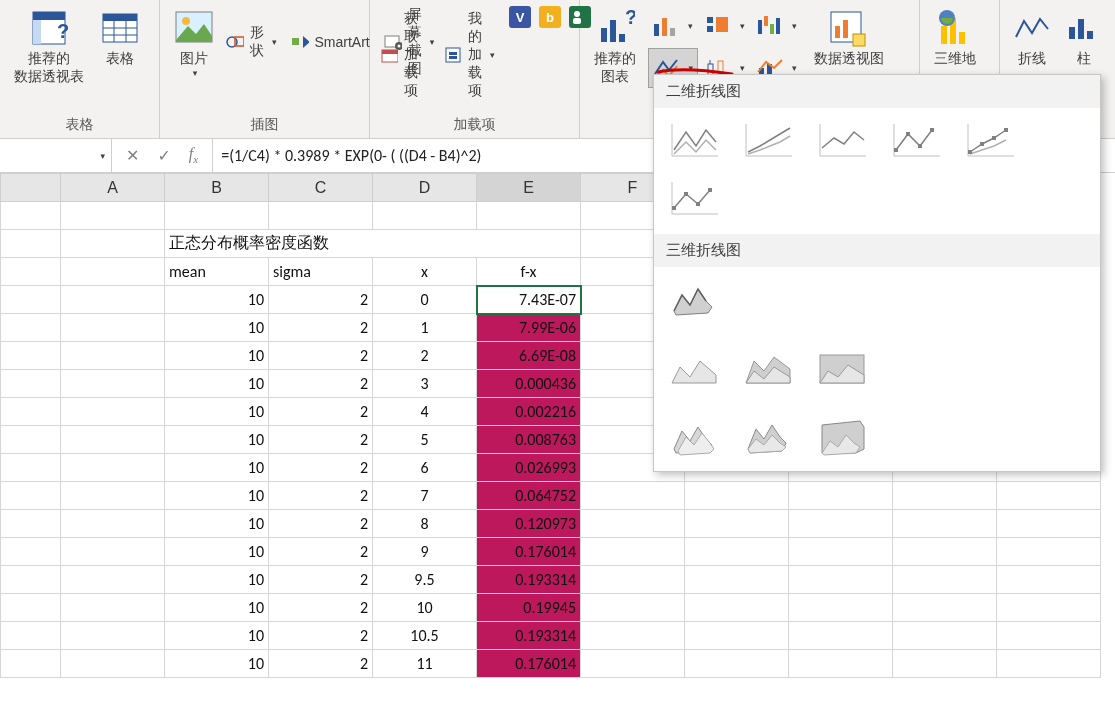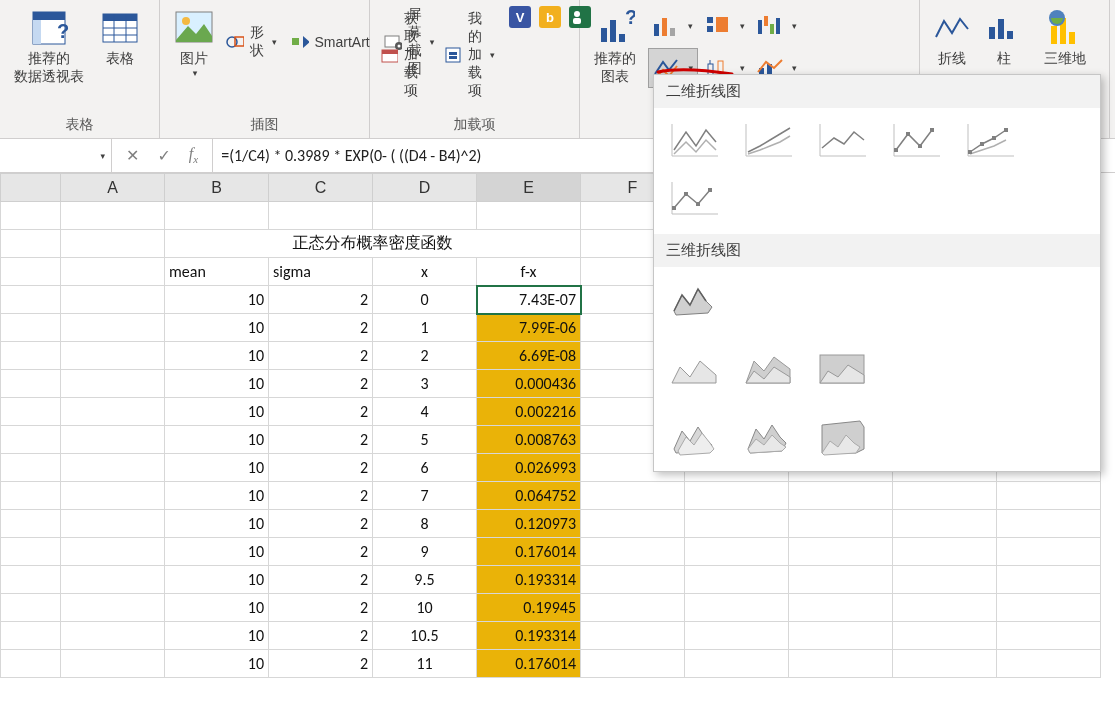--- a/index.html
+++ b/index.html
@@ -80,24 +80,24 @@
     background:#e6e6e6; font-weight: normal; color:#333;
     border: 1px solid #cfcfcf; font-size: 16px; height: 28px; text-align:center;
   }
   table.sheet td {
     border: 1px solid #d7d7d7; height: 28px; font-size: 16px;
     font-family: Calibri, "Segoe UI", sans-serif; color:#111; padding: 0 4px;
   }
   td.bord { border: 1px solid #000; }
   td.center { text-align: center; }
   td.right { text-align: right; }
-  td.shade { background: #eab308; }
+  td.shade { background: #be185d; }
   td.active { outline: 2px solid #217346; outline-offset: -1px; background:#fff; }
   .col-E-sel th:nth-child(6) { background:#d4d4d4; }
-  .merge-title { background:#fff; text-align:center; }
+  .merge-title { background:#fff; text-align:left; }
   
   .anno { position:absolute; pointer-events:none; }
   
   .panel {
     position:absolute;
     left: 653px; top: 74px;
     width: 448px;
     background:#fff;
     border:1px solid #c6c6c6;
     box-shadow: 3px 3px 8px rgba(0,0,0,.25);
@@ -308,63 +308,74 @@
           </div>
         <div class="btn-row">
             <svg width="28" height="24">
               <rect x="3" y="12" width="5" height="10" fill="#2b579a"></rect>
               <rect x="11" y="8" width="5" height="14" fill="#2b579a"></rect>
               <polyline points="2,16 10,6 18,12 26,4" fill="none" stroke="#ed7d31" stroke-width="2"></polyline>
             </svg>
             <span class="dd">▾</span>
           </div>
       </div>
+      <div class="btn-large">
+        <div class="icon-box">
+          <svg width="44" height="40">
+              <rect x="4" y="4" width="30" height="30" fill="#fff" stroke="#2b579a"></rect>
+              <rect x="8" y="18" width="5" height="12" fill="#ed7d31"></rect>
+              <rect x="16" y="12" width="5" height="18" fill="#ed7d31"></rect>
+              <rect x="26" y="26" width="12" height="12" fill="#ffd966" stroke="#bf9000"></rect>
+            </svg>
+        </div>
+        <span>数据透视图</span>
+      </div>
     </div>
     <div class="ribbon-group-label">图表</div>
   </div>
 
-  <div class="ribbon-group" style="width:110px;border-right:none">
-    <div class="ribbon-group-body">
-      <div class="btn-large">
-        <div class="icon-box">
-            <svg width="36" height="30">
-              <polyline points="2,24 10,8 18,20 26,6 34,16" fill="none" stroke="#2b579a" stroke-width="2"></polyline>
-            </svg>
-          </div>
-        <span>折线</span>
-      </div>
-      <div class="btn-large">
-        <div class="icon-box">
-            <svg width="36" height="30">
-              <rect x="3" y="14" width="6" height="12" fill="#2b579a"></rect>
-              <rect x="12" y="6" width="6" height="20" fill="#2b579a"></rect>
-              <rect x="21" y="18" width="6" height="8" fill="#2b579a"></rect>
-            </svg>
-          </div>
-        <span>柱</span>
-      </div>
-    </div>
-    <div class="ribbon-group-label">迷你</div>
-  </div>
   <div class="ribbon-group" style="width:80px">
     <div class="ribbon-group-body">
       <div class="btn-large">
         <div class="icon-box">
           <svg width="40" height="40">
               <rect x="6" y="18" width="6" height="18" fill="#ffc000"></rect>
               <rect x="15" y="10" width="6" height="26" fill="#ffc000"></rect>
               <rect x="24" y="24" width="6" height="12" fill="#ffc000"></rect>
               <circle cx="12" cy="10" r="8" fill="#4f81bd"></circle>
               <path d="M6,10 a6,6 0 0,0 12,0" fill="#70ad47"></path>
             </svg>
         </div>
         <span>三维地</span>
       </div>
     </div>
     <div class="ribbon-group-label">&nbsp;</div>
+  </div>
+  <div class="ribbon-group" style="width:110px;border-right:none">
+    <div class="ribbon-group-body">
+      <div class="btn-large">
+        <div class="icon-box">
+            <svg width="36" height="30">
+              <polyline points="2,24 10,8 18,20 26,6 34,16" fill="none" stroke="#2b579a" stroke-width="2"></polyline>
+            </svg>
+          </div>
+        <span>折线</span>
+      </div>
+      <div class="btn-large">
+        <div class="icon-box">
+            <svg width="36" height="30">
+              <rect x="3" y="14" width="6" height="12" fill="#2b579a"></rect>
+              <rect x="12" y="6" width="6" height="20" fill="#2b579a"></rect>
+              <rect x="21" y="18" width="6" height="8" fill="#2b579a"></rect>
+            </svg>
+          </div>
+        <span>柱</span>
+      </div>
+    </div>
+    <div class="ribbon-group-label">迷你</div>
   </div>
 </div>
 
 <div class="formula-bar">
   <div class="name-box">
       <span></span>
       <span class="dd" style="margin-left:auto;margin-right:6px">▾</span>
     </div>
   <div class="fb-btns">
     <span style="font-size:16px">✕</span>

